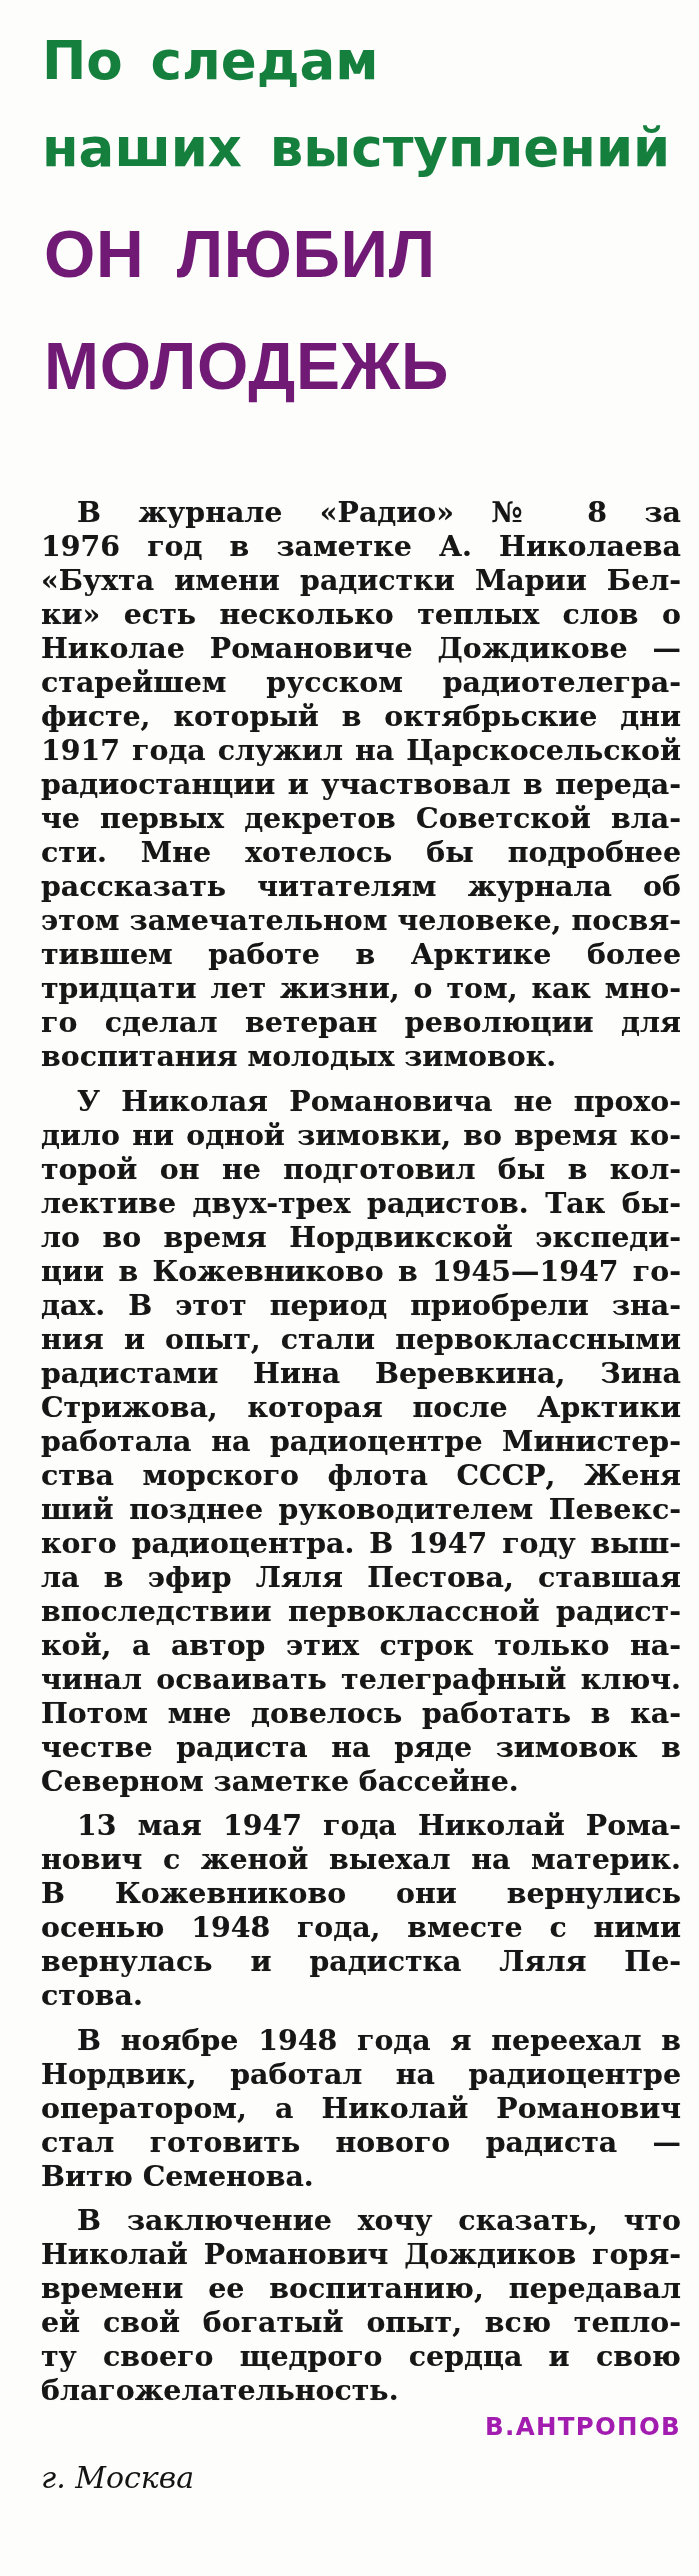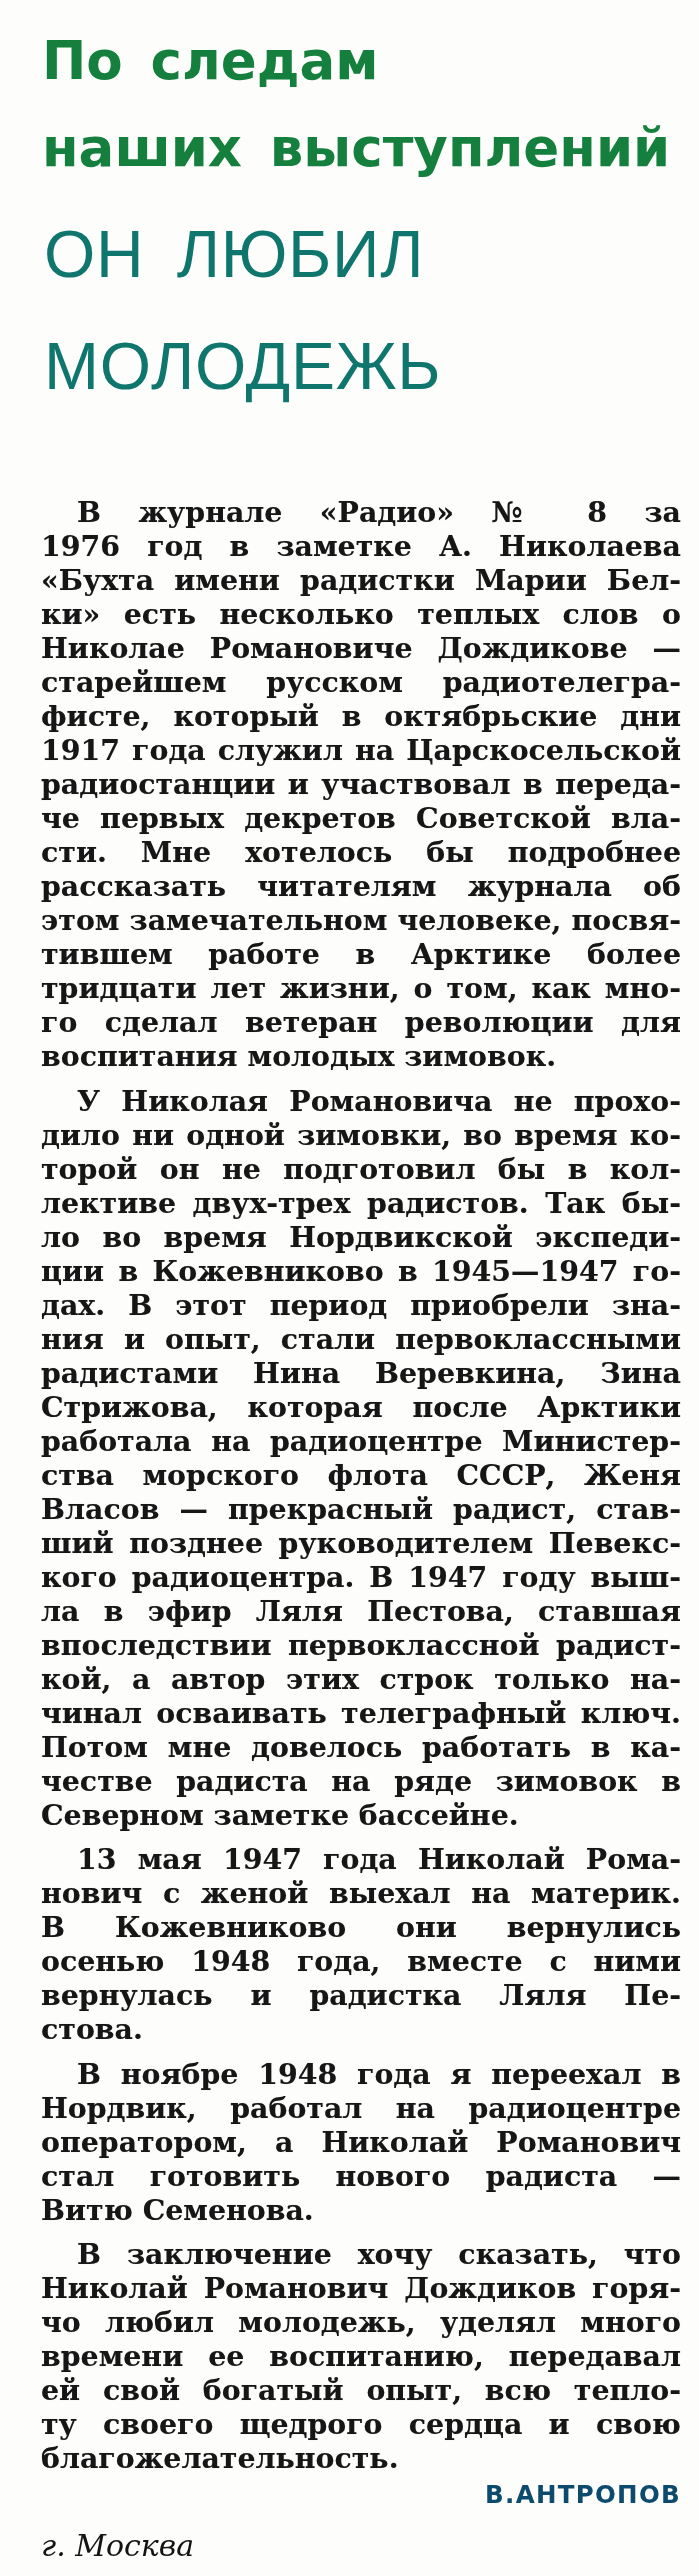--- a/index.html
+++ b/index.html
@@ -27,24 +27,24 @@
     color: #15803d;
     word-spacing: 9.3px;
     white-space: nowrap;
   }
   
   .headline {
     position: absolute;
     left: 44px;
     top: 198px;
     font-family: "Liberation Sans", sans-serif;
-    font-weight: 400;
+    font-weight: 700;
     font-size: 66px;
     line-height: 112px;
-    color: #0f766e;
+    color: #701a75;
     word-spacing: 13.2px;
     letter-spacing: 0.7px;
     white-space: nowrap;
   }
   
   .article {
     position: absolute;
     left: 41px;
     top: 495px;
     width: 640px;
@@ -64,21 +64,21 @@
   .line.first { text-indent: 36px; }
   .line.last  { text-align-last: left; }
   .signature {
     margin-top: 4.6px;
     text-align: right;
     font-family: "DejaVu Sans", sans-serif;
     font-weight: 700;
     font-size: 24.5px;
     line-height: 29px;
     letter-spacing: 1.3px;
-    color: #0c4a6e;
+    color: #a21caf;
     text-shadow: none;
   }
   .place {
     margin-top: 18px;
     text-align: left;
     font-family: "DejaVu Serif", serif;
     font-style: italic;
     font-size: 30px;
     line-height: 37px;
     color: #141414;
@@ -127,21 +127,20 @@
           <div class="line">торой он не подготовил бы в кол-</div>
           <div class="line">лективе двух-трех радистов. Так бы-</div>
           <div class="line">ло во время Нордвикской экспеди-</div>
           <div class="line">ции в Кожевниково в 1945—1947 го-</div>
           <div class="line">дах. В этот период приобрели зна-</div>
           <div class="line">ния и опыт, стали первоклассными</div>
           <div class="line">радистами Нина Веревкина, Зина</div>
           <div class="line">Стрижова, которая после Арктики</div>
           <div class="line">работала на радиоцентре Министер-</div>
           <div class="line">ства морского флота СССР, Женя</div>
-          <div class="line">Власов — прекрасный радист, став-</div>
           <div class="line">ший позднее руководителем Певекс-</div>
           <div class="line">кого радиоцентра. В 1947 году выш-</div>
           <div class="line">ла в эфир Ляля Пестова, ставшая</div>
           <div class="line">впоследствии первоклассной радист-</div>
           <div class="line">кой, а автор этих строк только на-</div>
           <div class="line">чинал осваивать телеграфный ключ.</div>
           <div class="line">Потом мне довелось работать в ка-</div>
           <div class="line">честве радиста на ряде зимовок в</div>
           <div class="line last">Северном заметке бассейне.</div>
         </div>
@@ -156,21 +155,20 @@
         <div class="paragraph">
           <div class="line first">В ноябре 1948 года я переехал в</div>
           <div class="line">Нордвик, работал на радиоцентре</div>
           <div class="line">оператором, а Николай Романович</div>
           <div class="line">стал готовить нового радиста —</div>
           <div class="line last">Витю Семенова.</div>
         </div>
         <div class="paragraph">
           <div class="line first">В заключение хочу сказать, что</div>
           <div class="line">Николай Романович Дождиков горя-</div>
-          <div class="line">чо любил молодежь, уделял много</div>
           <div class="line">времени ее воспитанию, передавал</div>
           <div class="line">ей свой богатый опыт, всю тепло-</div>
           <div class="line">ту своего щедрого сердца и свою</div>
           <div class="line last">благожелательность.</div>
         </div>
       </div>
     <div class="signature">В.АНТРОПОВ</div>
     <div class="place">г. Москва</div>
   </div>
 

